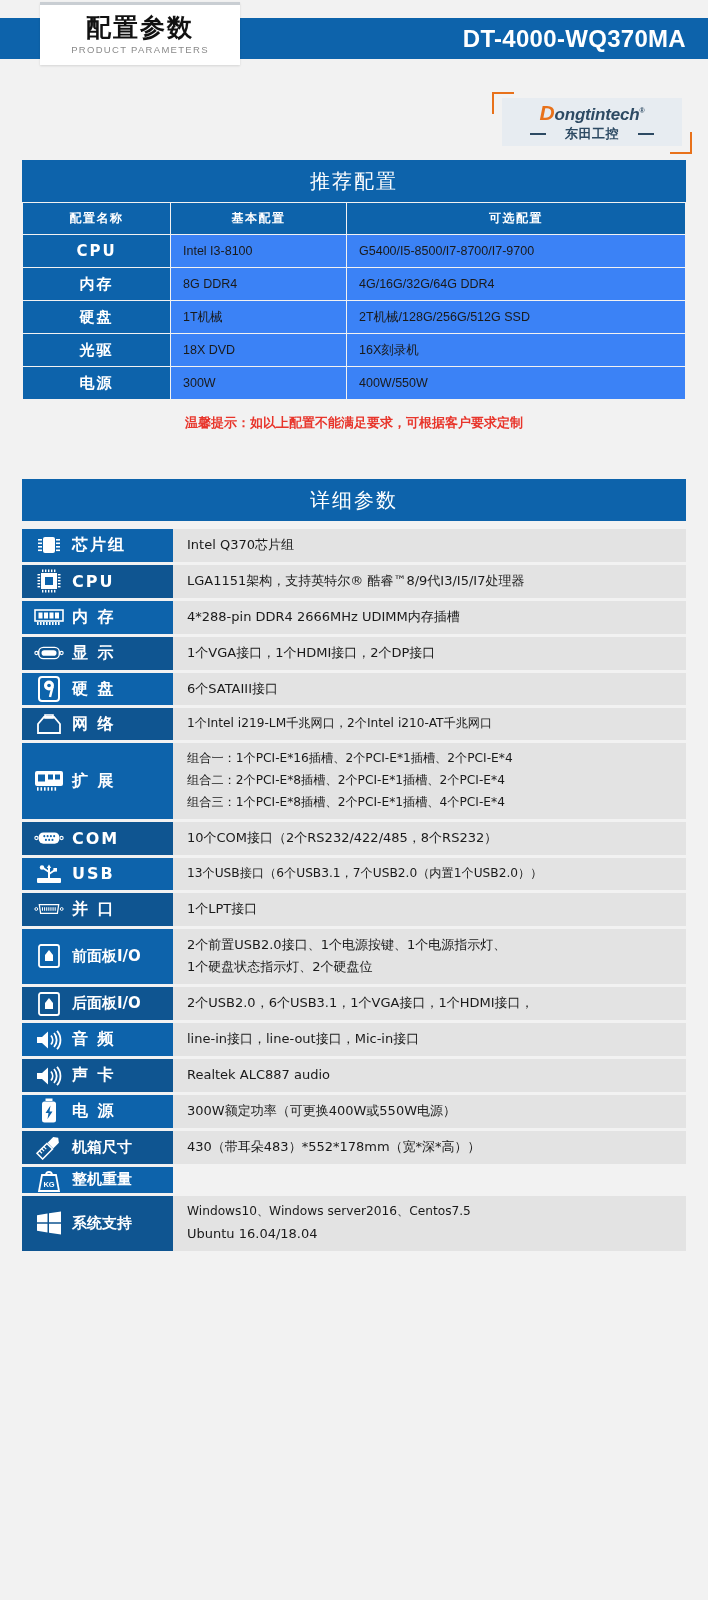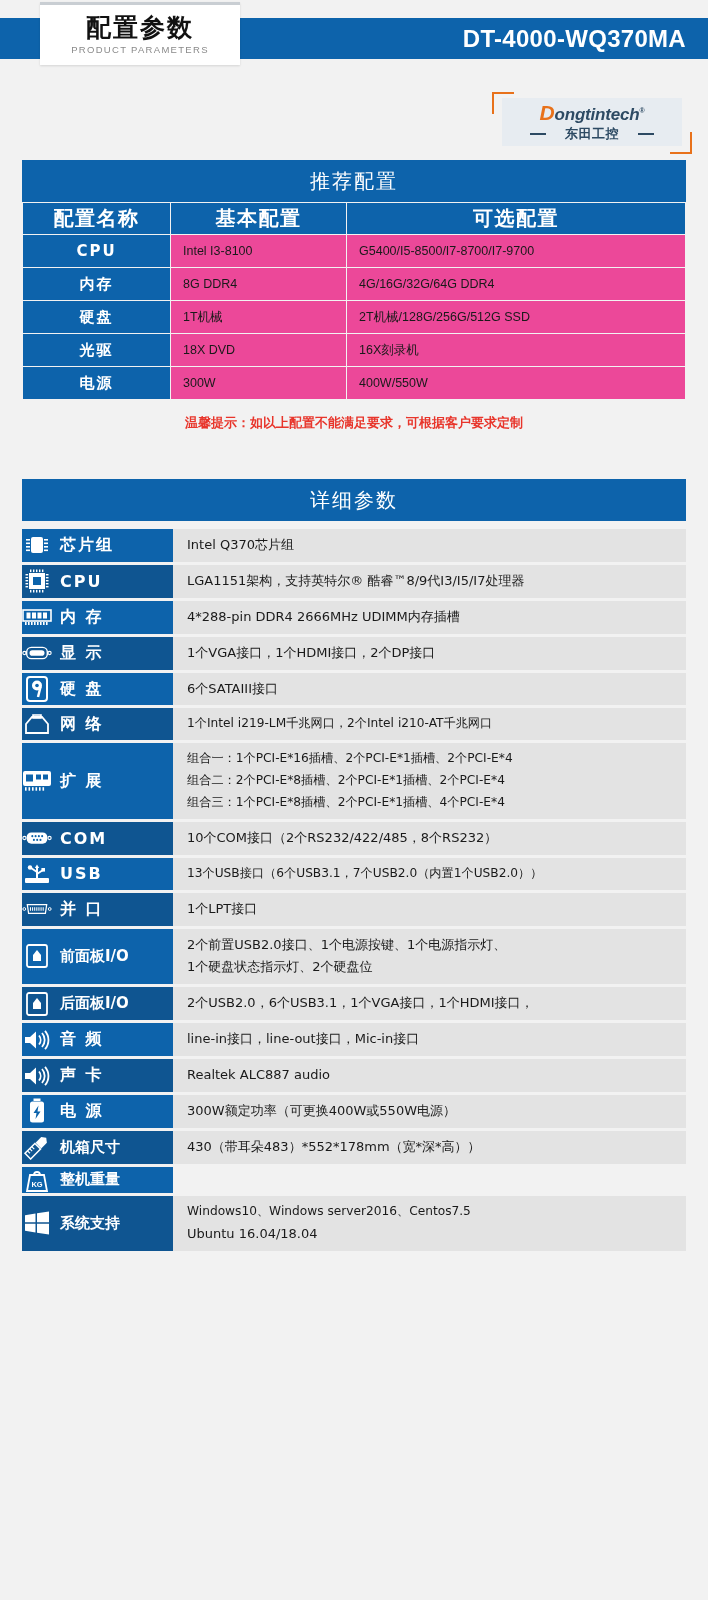--- a/index.html
+++ b/index.html
@@ -142,39 +142,39 @@
   .rec-wrap { margin: 0 22px; }
   .rec-table { width: 100%; border-collapse: collapse; table-layout: fixed; }
   .rec-table col.c1 { width: 148px; }
   .rec-table col.c2 { width: 176px; }
   .rec-table col.c3 { width: auto; }
 
   .rec-table th {
     background: #0d63ab;
     color: #fff;
     height: 32px;
-    font-size: 20px;
+    font-size: 12px;
     font-weight: bold;
     letter-spacing: 1.5px;
     border: 1px solid #f2f2f2;
     font-family: "DejaVu Sans", "Liberation Sans", sans-serif;
   }
   .rec-table td.lbl {
     background: #0d63ab;
     color: #fff;
     height: 33px;
     font-size: 15px;
     font-weight: bold;
     letter-spacing: 2px;
     text-align: center;
     border: 1px solid #f2f2f2;
     font-family: "DejaVu Sans", "Liberation Sans", sans-serif;
   }
   .rec-table td.val {
-    background: #ec4899;
+    background: #3b82f6;
     color: #1a1a1a;
     height: 33px;
     font-size: 12.5px;
     padding-left: 12px;
     border: 1px solid #f2f2f2;
     border-right-color: #f2f2f2;
   }
 
   .notice {
     margin: 14px 0 0 0;
@@ -193,21 +193,21 @@
     margin-bottom: 3px;
   }
   .detail-label {
     width: 151px;
     flex: 0 0 151px;
     background: #0d63ab;
     color: #fff;
     display: flex;
     align-items: center;
     gap: 8px;
-    padding-left: 0;
+    padding-left: 12px;
   }
   .detail-row.alt .detail-label { background: #0f5591; }
   .detail-icon {
     flex: 0 0 auto;
     width: 30px; height: 26px;
     display: flex; align-items: center; justify-content: center;
   }
   .detail-icon svg { display: block; }
   .detail-name {
     font-size: 16px;

